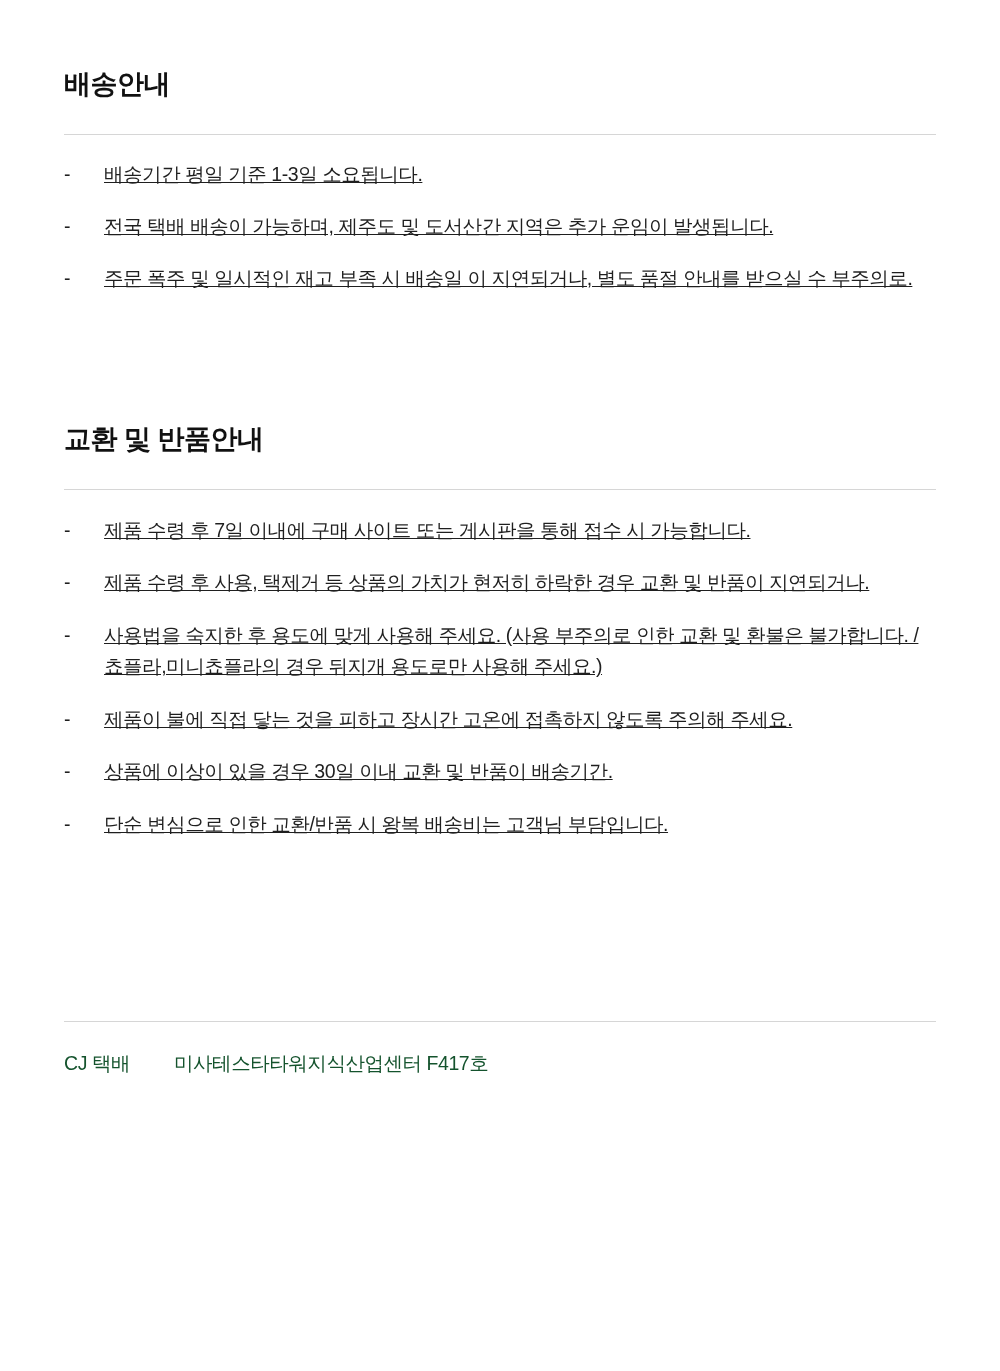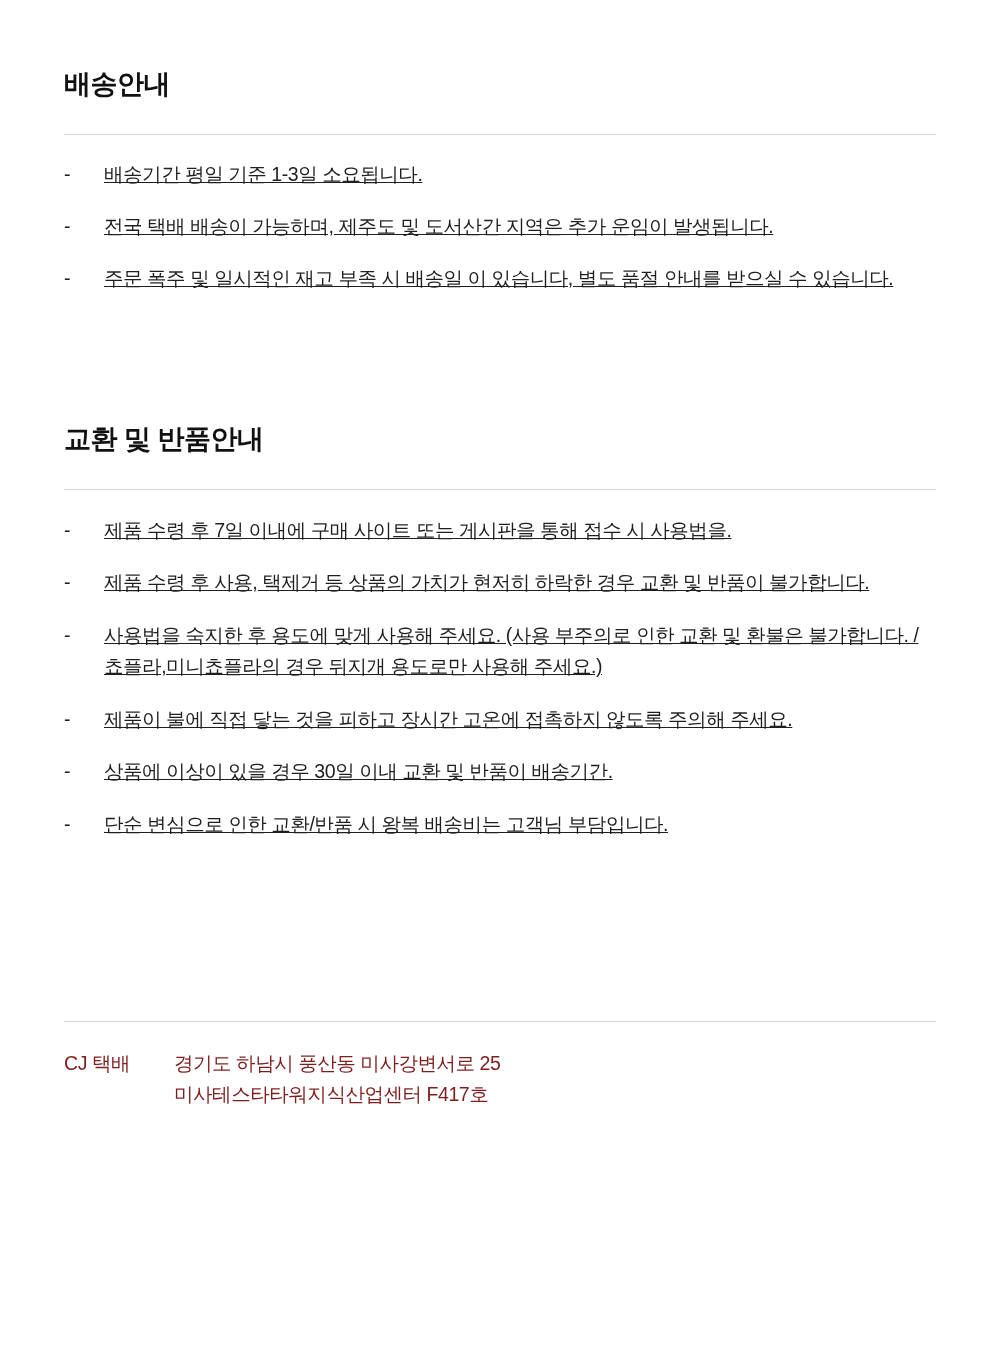--- a/index.html
+++ b/index.html
@@ -75,26 +75,26 @@
   #sec-exchange { padding-top: 109px; }
   #sec-exchange .rule { margin-top: 33px; }
   #sec-exchange ul.bullets { margin-top: 25px; }
   #sec-exchange ul.bullets li { margin-bottom: 21px; }
 
   
   #sec-address { padding-top: 126px; }
   #sec-address .rule { margin-top: 33px; }
   .address-block {
     display: flex;
-    align-items: flex-start;
+    align-items: flex-end;
     margin-top: 26px;
     font-size: 19.5px;
     line-height: 1.62;
     letter-spacing: -0.45px;
-    color: #7f1d1d;
+    color: #14532d;
   }
   .address-block .carrier {
     flex: 0 0 110px;
   }
   .address-block .lines {
     flex: 1 1 auto;
   }
   .address-block .lines div { white-space: pre; }
 </style>
 </head>
@@ -109,36 +109,36 @@
       <li>
         <span class="dash">-</span>
         <span class="txt">배송기간 평일 기준 1-3일 소요됩니다.</span>
       </li>
       <li>
         <span class="dash">-</span>
         <span class="txt">전국 택배 배송이 가능하며, 제주도 및 도서산간 지역은 추가 운임이 발생됩니다.</span>
       </li>
       <li>
         <span class="dash">-</span>
-        <span class="txt">주문 폭주 및 일시적인 재고 부족 시 배송일 이 있습니다, 별도 품절 안내를 받으실 수 있습니다.</span>
+        <span class="txt">주문 폭주 및 일시적인 재고 부족 시 배송일 이 지연되거나, 별도 품절 안내를 받으실 수 부주의로.</span>
       </li>
     </ul>
   </section>
 
   <section class="section" id="sec-exchange">
     <h2 class="section-title">교환 및 반품안내</h2>
     <hr class="rule">
     <ul class="bullets">
       <li>
         <span class="dash">-</span>
-        <span class="txt">제품 수령 후 7일 이내에 구매 사이트 또는 게시판을 통해 접수 시 사용법을.</span>
+        <span class="txt">제품 수령 후 7일 이내에 구매 사이트 또는 게시판을 통해 접수 시 가능합니다.</span>
       </li>
       <li>
         <span class="dash">-</span>
-        <span class="txt">제품 수령 후 사용, 택제거 등 상품의 가치가 현저히 하락한 경우 교환 및 반품이 불가합니다.</span>
+        <span class="txt">제품 수령 후 사용, 택제거 등 상품의 가치가 현저히 하락한 경우 교환 및 반품이 지연되거나.</span>
       </li>
       <li>
         <span class="dash">-</span>
         <span class="txt">사용법을 숙지한 후 용도에 맞게 사용해 주세요. (사용 부주의로 인한 교환 및 환불은 불가합니다. / 쵸플라,미니쵸플라의 경우 뒤지개 용도로만 사용해 주세요.)</span>
       </li>
       <li>
         <span class="dash">-</span>
         <span class="txt">제품이 불에 직접 닿는 것을 피하고 장시간 고온에 접촉하지 않도록 주의해 주세요.</span>
       </li>
       <li>
@@ -150,19 +150,18 @@
         <span class="txt">단순 변심으로 인한 교환/반품 시 왕복 배송비는 고객님 부담입니다.</span>
       </li>
     </ul>
   </section>
 
   <section class="section" id="sec-address">
     <hr class="rule">
     <div class="address-block">
       <span class="carrier">CJ 택배</span>
       <div class="lines">
-        <div>경기도 하남시 풍산동 미사강변서로 25</div>
         <div>미사테스타타워지식산업센터 F417호</div>
       </div>
     </div>
   </section>
 
 </div>
 
 </body></html>

